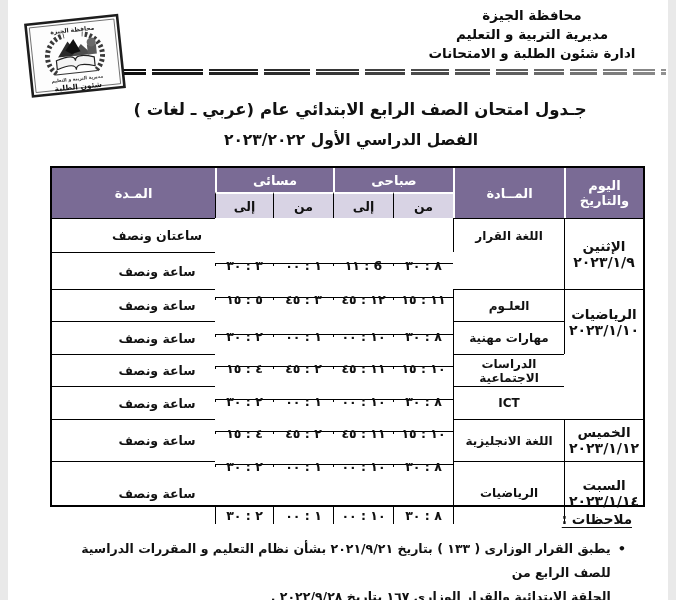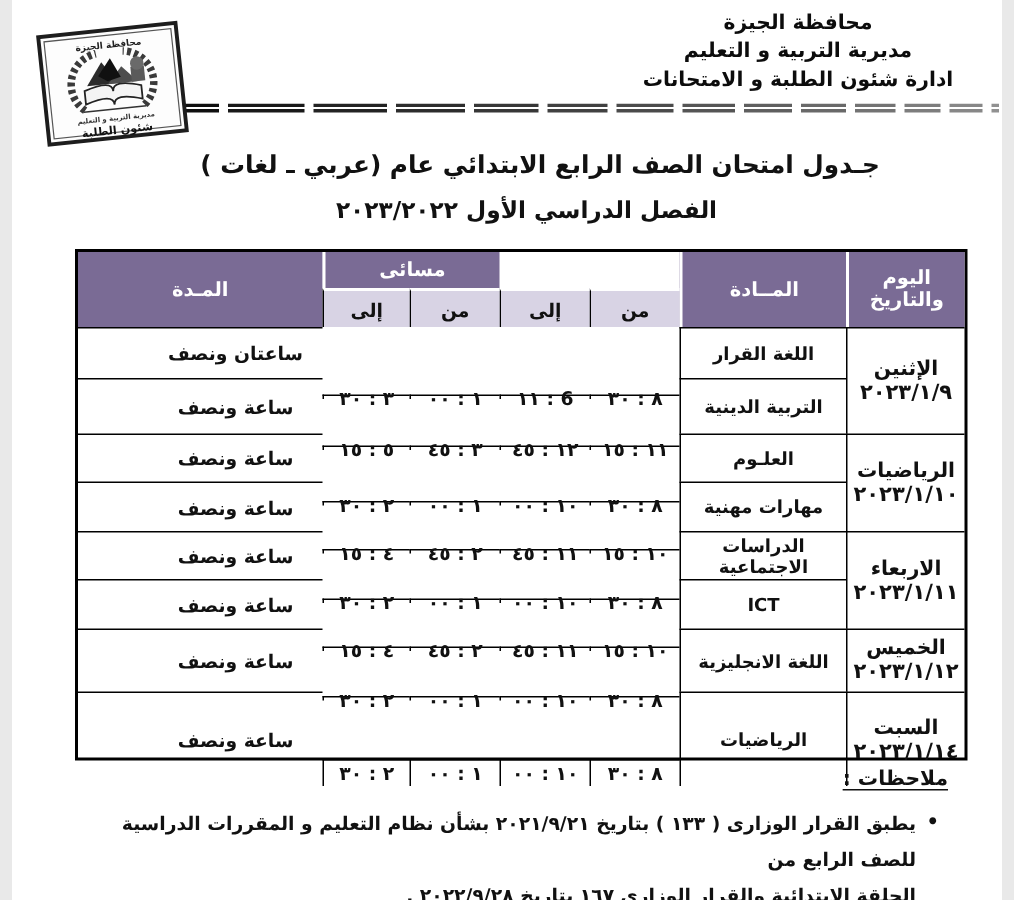--- a/index.html
+++ b/index.html
@@ -85,56 +85,52 @@
   <div class="divider"><span style="display: inline-block; vertical-align: top; height: 6px; margin-right: 6px; width: 54px; background: linear-gradient(rgb(15, 15, 15) 0px, rgb(15, 15, 15) 2.2px, rgb(255, 255, 255) 2.2px, rgb(255, 255, 255) 3.4px, rgb(15, 15, 15) 3.4px, rgb(15, 15, 15) 6px);"></span><span style="display: inline-block; vertical-align: top; height: 6px; margin-right: 6px; width: 51px; background: linear-gradient(rgb(25, 25, 25) 0px, rgb(25, 25, 25) 2.2px, rgb(255, 255, 255) 2.2px, rgb(255, 255, 255) 3.4px, rgb(25, 25, 25) 3.4px, rgb(25, 25, 25) 6px);"></span><span style="display: inline-block; vertical-align: top; height: 6px; margin-right: 6px; width: 49px; background: linear-gradient(rgb(35, 35, 35) 0px, rgb(35, 35, 35) 2.2px, rgb(255, 255, 255) 2.2px, rgb(255, 255, 255) 3.4px, rgb(35, 35, 35) 3.4px, rgb(35, 35, 35) 6px);"></span><span style="display: inline-block; vertical-align: top; height: 6px; margin-right: 6px; width: 46px; background: linear-gradient(rgb(45, 45, 45) 0px, rgb(45, 45, 45) 2.2px, rgb(255, 255, 255) 2.2px, rgb(255, 255, 255) 3.4px, rgb(45, 45, 45) 3.4px, rgb(45, 45, 45) 6px);"></span><span style="display: inline-block; vertical-align: top; height: 6px; margin-right: 6px; width: 43px; background: linear-gradient(rgb(55, 55, 55) 0px, rgb(55, 55, 55) 2.2px, rgb(255, 255, 255) 2.2px, rgb(255, 255, 255) 3.4px, rgb(55, 55, 55) 3.4px, rgb(55, 55, 55) 6px);"></span><span style="display: inline-block; vertical-align: top; height: 6px; margin-right: 6px; width: 40px; background: linear-gradient(rgb(65, 65, 65) 0px, rgb(65, 65, 65) 2.2px, rgb(255, 255, 255) 2.2px, rgb(255, 255, 255) 3.4px, rgb(65, 65, 65) 3.4px, rgb(65, 65, 65) 6px);"></span><span style="display: inline-block; vertical-align: top; height: 6px; margin-right: 6px; width: 38px; background: linear-gradient(rgb(75, 75, 75) 0px, rgb(75, 75, 75) 2.2px, rgb(255, 255, 255) 2.2px, rgb(255, 255, 255) 3.4px, rgb(75, 75, 75) 3.4px, rgb(75, 75, 75) 6px);"></span><span style="display: inline-block; vertical-align: top; height: 6px; margin-right: 6px; width: 35px; background: linear-gradient(rgb(85, 85, 85) 0px, rgb(85, 85, 85) 2.2px, rgb(255, 255, 255) 2.2px, rgb(255, 255, 255) 3.4px, rgb(85, 85, 85) 3.4px, rgb(85, 85, 85) 6px);"></span><span style="display: inline-block; vertical-align: top; height: 6px; margin-right: 6px; width: 32px; background: linear-gradient(rgb(95, 95, 95) 0px, rgb(95, 95, 95) 2.2px, rgb(255, 255, 255) 2.2px, rgb(255, 255, 255) 3.4px, rgb(95, 95, 95) 3.4px, rgb(95, 95, 95) 6px);"></span><span style="display: inline-block; vertical-align: top; height: 6px; margin-right: 6px; width: 30px; background: linear-gradient(rgb(105, 105, 105) 0px, rgb(105, 105, 105) 2.2px, rgb(255, 255, 255) 2.2px, rgb(255, 255, 255) 3.4px, rgb(105, 105, 105) 3.4px, rgb(105, 105, 105) 6px);"></span><span style="display: inline-block; vertical-align: top; height: 6px; margin-right: 6px; width: 27px; background: linear-gradient(rgb(115, 115, 115) 0px, rgb(115, 115, 115) 2.2px, rgb(255, 255, 255) 2.2px, rgb(255, 255, 255) 3.4px, rgb(115, 115, 115) 3.4px, rgb(115, 115, 115) 6px);"></span><span style="display: inline-block; vertical-align: top; height: 6px; margin-right: 6px; width: 24px; background: linear-gradient(rgb(125, 125, 125) 0px, rgb(125, 125, 125) 2.2px, rgb(255, 255, 255) 2.2px, rgb(255, 255, 255) 3.4px, rgb(125, 125, 125) 3.4px, rgb(125, 125, 125) 6px);"></span><span style="display: inline-block; vertical-align: top; height: 6px; margin-right: 6px; width: 22px; background: linear-gradient(rgb(135, 135, 135) 0px, rgb(135, 135, 135) 2.2px, rgb(255, 255, 255) 2.2px, rgb(255, 255, 255) 3.4px, rgb(135, 135, 135) 3.4px, rgb(135, 135, 135) 6px);"></span><span style="display: inline-block; vertical-align: top; height: 6px; margin-right: 6px; width: 19px; background: linear-gradient(rgb(145, 145, 145) 0px, rgb(145, 145, 145) 2.2px, rgb(255, 255, 255) 2.2px, rgb(255, 255, 255) 3.4px, rgb(145, 145, 145) 3.4px, rgb(145, 145, 145) 6px);"></span></div>
 
   <div class="title">جـدول امتحان الصف الرابع الابتدائي عام (عربي ـ لغات )</div>
   <div class="subtitle">الفصل الدراسي الأول ٢٠٢٣/٢٠٢٢</div>
 
   <div class="tbl">
 
     <div class="hp" style="grid-row:1/3;grid-column:1">اليوم
 والتاريخ</div>
     <div class="hp" style="grid-row:1/3;grid-column:2">المــادة</div>
+    <div class="hp" style="grid-row:1;grid-column:3/5">صباحى</div>
     <div class="hp nobl" style="grid-row:1/3;grid-column:7">المـدة</div>
     <div class="hp" style="grid-row:1;grid-column:5/7">مسائى</div>
     <div class="hl" style="grid-row:2;grid-column:3">من</div>
     <div class="hl" style="grid-row:2;grid-column:4">إلى</div>
     <div class="hl" style="grid-row:2;grid-column:5">من</div>
     <div class="hl" style="grid-row:2;grid-column:6">إلى</div>
 
     <div class="cell day-cell" style="grid-row:3/5;grid-column:1">
       <span>الإثنين</span>
       <span class="day-date">٢٠٢٣/١/٩</span>
     </div>
     <div class="cell day-cell" style="grid-row:5/7;grid-column:1">
       <span>الرياضيات</span>
       <span class="day-date">٢٠٢٣/١/١٠</span>
-    </div>
-    <div class="cell day-cell" style="grid-row:7/9;grid-column:1">
-      <span>الاربعاء</span>
-      <span class="day-date">٢٠٢٣/١/١١</span>
     </div>
     <div class="cell day-cell" style="grid-row:9;grid-column:1">
       <span>الخميس</span>
       <span class="day-date">٢٠٢٣/١/١٢</span>
     </div>
     <div class="cell day-cell" style="grid-row:10;grid-column:1">
       <span>السبت</span>
       <span class="day-date">٢٠٢٣/١/١٤</span>
     </div>
 
     <div class="cell subject-cell" style="grid-row:3;grid-column:2">اللغة القرار</div>
     <div class="cell time" style="grid-row:3;grid-column:3">٨ : ٣٠</div>
     <div class="cell time" style="grid-row:3;grid-column:4">١١ : 6</div>
     <div class="cell time" style="grid-row:3;grid-column:5">١ : ٠٠</div>
     <div class="cell time" style="grid-row:3;grid-column:6">٣ : ٣٠</div>
     <div class="cell duration-cell nobl" style="grid-row:3;grid-column:7">ساعتان ونصف</div>
 
-    <div class="cell subject-cell" style="grid-row:4;grid-column:2">التربية الدينية</div>
     <div class="cell time" style="grid-row:4;grid-column:3">١١ : ١٥</div>
     <div class="cell time" style="grid-row:4;grid-column:4">١٢ : ٤٥</div>
     <div class="cell time" style="grid-row:4;grid-column:5">٣ : ٤٥</div>
     <div class="cell time" style="grid-row:4;grid-column:6">٥ : ١٥</div>
     <div class="cell duration-cell nobl" style="grid-row:4;grid-column:7">ساعة ونصف</div>
 
     <div class="cell subject-cell" style="grid-row:5;grid-column:2">العلـوم</div>
     <div class="cell time" style="grid-row:5;grid-column:3">٨ : ٣٠</div>
     <div class="cell time" style="grid-row:5;grid-column:4">١٠ : ٠٠</div>
     <div class="cell time" style="grid-row:5;grid-column:5">١ : ٠٠</div>

